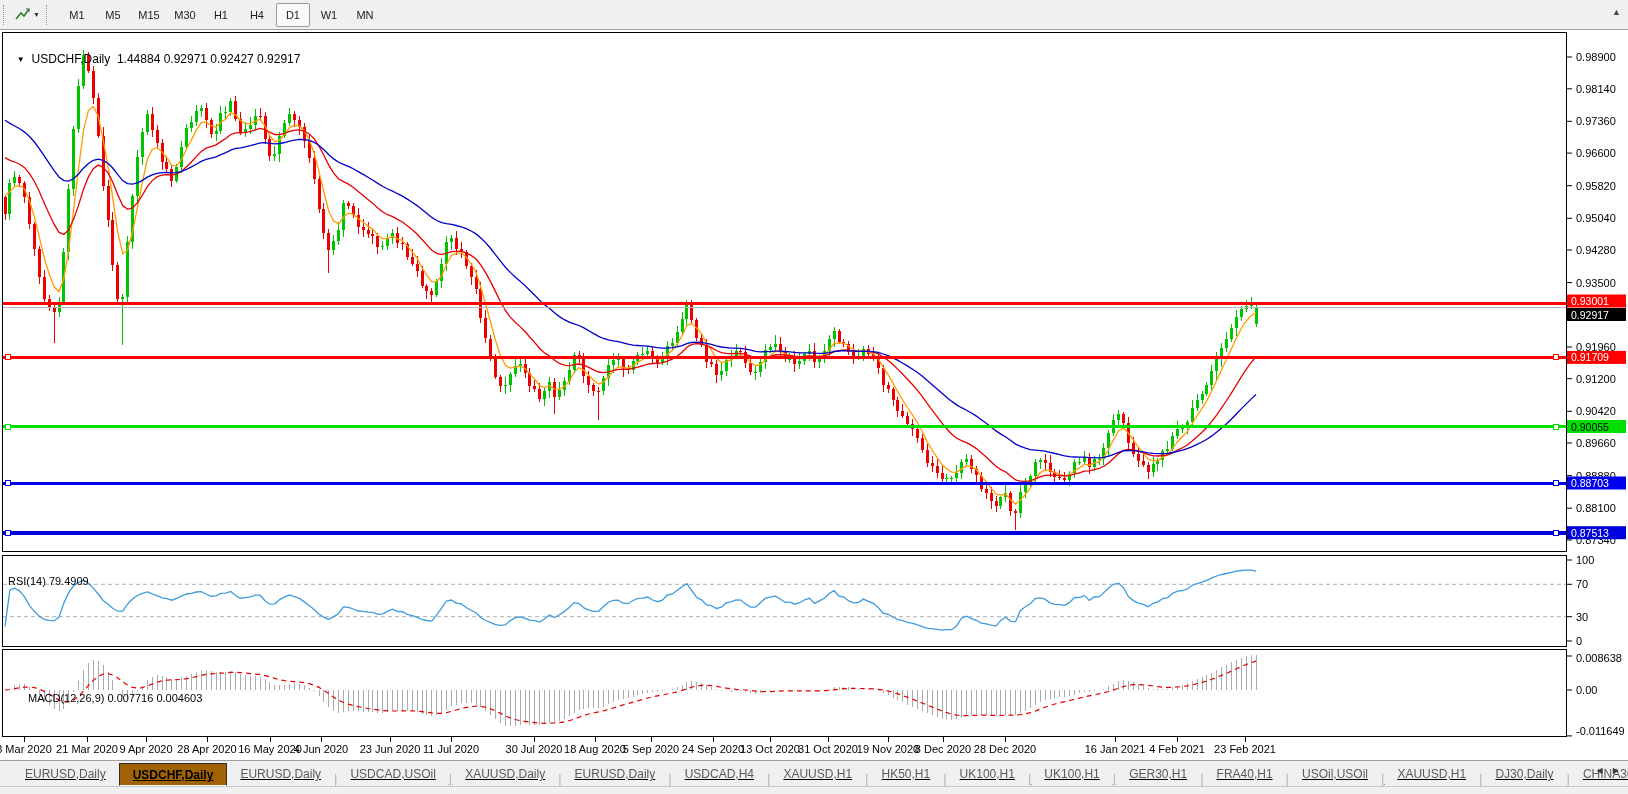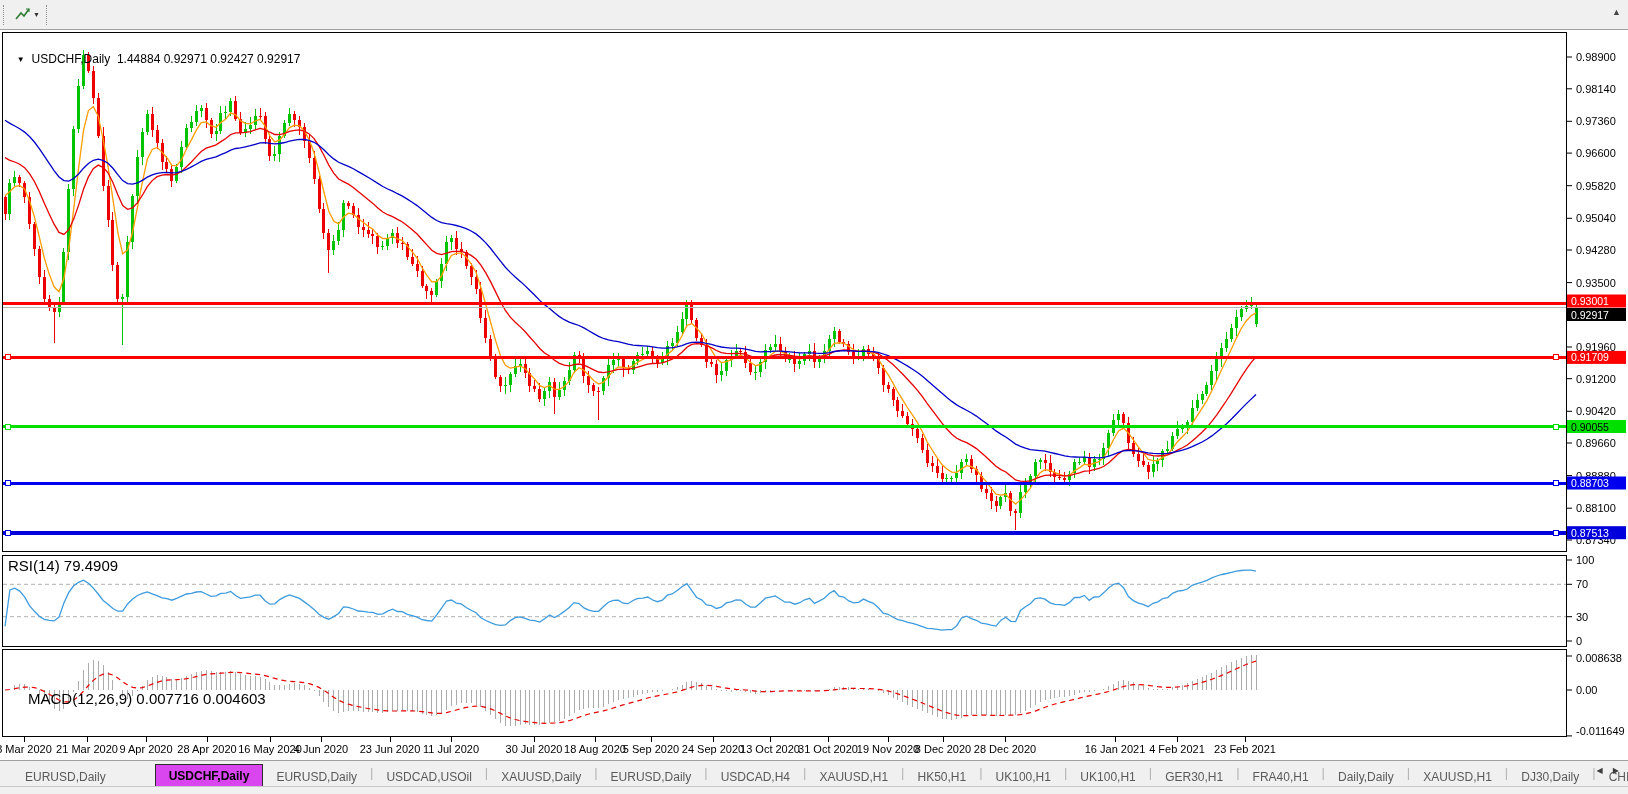--- a/index.html
+++ b/index.html
@@ -13,49 +13,60 @@
   .tb-icon{width:18px;height:18px;display:inline-block;margin-left:2px;}
   .caret{font-size:7px;color:#333;margin:0 3px 0 1px;}
   .tf-wrap{display:flex;align-items:center;margin-left:4px;}
   .tf-btn{min-width:28px;padding:0 2px;height:22px;line-height:22px;text-align:center;font-size:11px;
           color:#1d1d1d;border:1px solid transparent;border-radius:2px;margin:0 1px;cursor:default;}
   .tf-btn.active{background:#fafafa;border-color:#9a9a9a;}
   .tb-overflow{position:absolute;right:7px;top:8px;font-size:9px;color:#454545;line-height:1;}
   
   .chart-title{position:absolute;left:10px;top:38px;font-size:12px;color:#000;z-index:4;white-space:pre;}
   .chart-title .tri{font-size:8px;margin-right:7px;position:relative;top:-1px;}
-  .panel-label{position:absolute;left:8px;font-size:15px;color:#000;z-index:4;}
+  .panel-label{position:absolute;left:8px;font-size:11px;color:#000;z-index:4;margin-top:18px;}
   #rsiLabel{top:557px;}
-  #macdLabel{top:690px;padding-left:20px;}
+  #macdLabel{top:674px;padding-left:20px;}
   
   .tabbar{position:absolute;left:0;top:760px;width:1628px;height:26px;background:#f0f0f0;
-          border-top:1px solid #9f9f9f;box-sizing:border-box;display:flex;align-items:flex-start;
-          padding:4px 34px 0 12px;overflow:hidden;z-index:5;}
+          border-top:1px solid #9f9f9f;box-sizing:border-box;display:flex;align-items:flex-end;
+          padding:4px 34px 0 12px;overflow:hidden;z-index:5;text-decoration:underline;}
   .tab{font-size:12px;color:#5a5a5a;padding:0 13px;height:24px;line-height:24px;white-space:nowrap;cursor:default;}
-  .tab.active{background:#d946ef;color:#000;border:1px solid #2e2e2e;border-bottom-color:#fff;
-              font-weight:bold;box-sizing:border-box;height:23px;line-height:22px;margin-top:-1px;margin-left:36px;}
+  .tab.active{background:#a16207;color:#000;border:1px solid #2e2e2e;border-bottom-color:#fff;
+              font-weight:bold;box-sizing:border-box;height:23px;line-height:22px;margin-top:-1px;}
   .tabsep{color:#b4b4b4;font-size:13px;}
   .tab-scroll{position:absolute;right:5px;top:766px;z-index:6;font-size:8px;color:#3d3d3d;}
   .tab-scroll span{padding:2px 4px;cursor:default;}
   .statusstrip{position:absolute;left:0;top:786px;width:1628px;height:8px;background:#f0f0f0;
                border-top:1px solid #c9c9c9;box-sizing:border-box;z-index:5;}
 </style>
 </head>
 <body>
 
 <div class="toolbar">
   <span class="grip"></span>
   <span class="tb-icon">
     <svg width="18" height="18" viewBox="0 0 18 18">
       <path d="M2 13 L7 7 L10 10 L15 3" stroke="#2e7d32" stroke-width="1.6" fill="none"></path>
       <path d="M12 3 L15 3 L15 6" stroke="#2e7d32" stroke-width="1.2" fill="none"></path>
     </svg>
   </span>
   <span class="caret">▼</span>
   <span class="grip"></span>
+  <div class="tf-wrap" id="tfWrap">
+      <span class="tf-btn">M1</span>
+      <span class="tf-btn">M5</span>
+      <span class="tf-btn">M15</span>
+      <span class="tf-btn">M30</span>
+      <span class="tf-btn">H1</span>
+      <span class="tf-btn">H4</span>
+      <span class="tf-btn active">D1</span>
+      <span class="tf-btn">W1</span>
+      <span class="tf-btn">MN</span>
+    </div>
   <span class="tb-overflow">▲</span>
 </div>
 
 <svg id="chartSvg" width="1628" height="760" style="position:absolute;left:0;top:0;z-index:1;">
     <defs>
       <clipPath id="cpMain">
         <rect x="3" y="33" width="1563" height="518"></rect>
       </clipPath>
       <clipPath id="cpRsi">
         <rect x="3" y="556" width="1563" height="90"></rect>
@@ -995,21 +1006,21 @@
     <span class="tab">HK50,H1</span>
     <span class="tabsep">|</span>
     <span class="tab">UK100,H1</span>
     <span class="tabsep">|</span>
     <span class="tab">UK100,H1</span>
     <span class="tabsep">|</span>
     <span class="tab">GER30,H1</span>
     <span class="tabsep">|</span>
     <span class="tab">FRA40,H1</span>
     <span class="tabsep">|</span>
-    <span class="tab">Daily,Daily</span>
+    <span class="tab">USOil,USOil</span>
     <span class="tabsep">|</span>
     <span class="tab">XAUUSD,H1</span>
     <span class="tabsep">|</span>
     <span class="tab">DJ30,Daily</span>
     <span class="tabsep">|</span>
     <span class="tab">CHINA300,H1</span>
   </div>
 <div class="tab-scroll">
   <span>◀</span>
   <span>▶</span>

